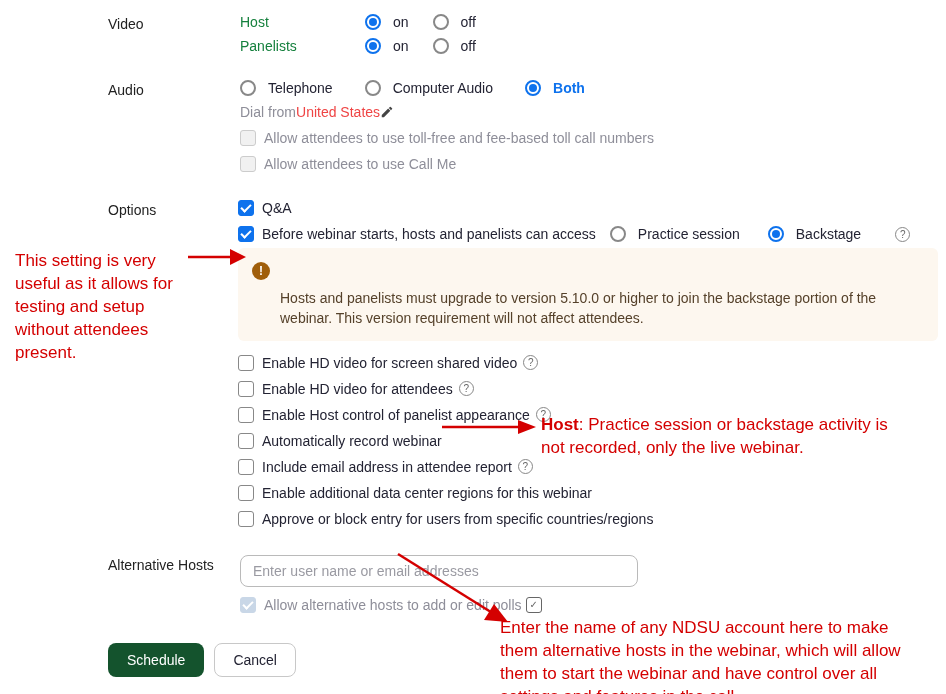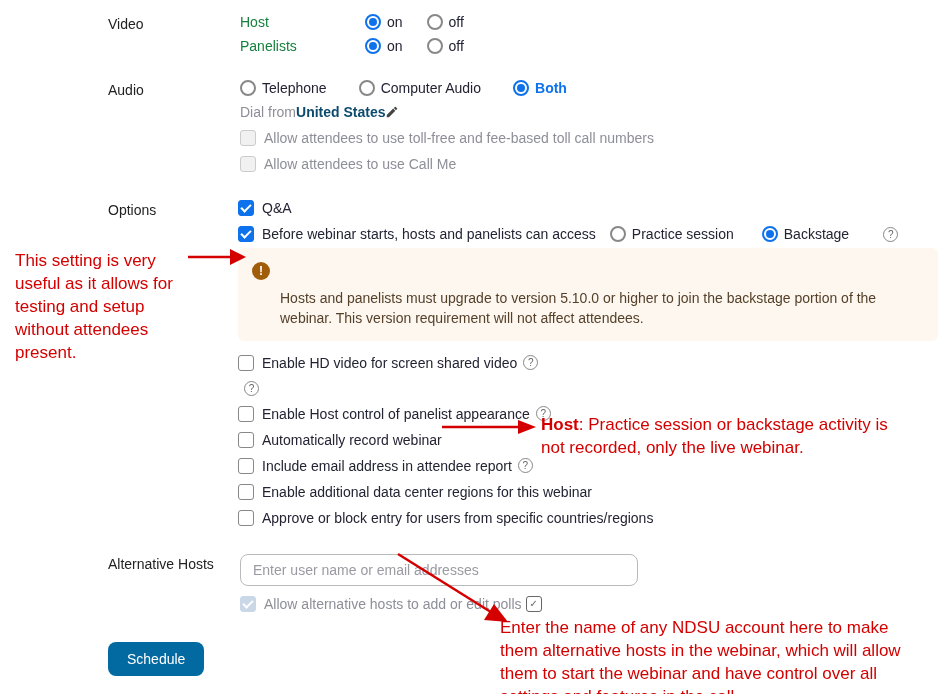--- a/index.html
+++ b/index.html
@@ -12,21 +12,21 @@
     height: 694px;
     position: relative;
     background: #fff;
   }
   .form { position: absolute; left: 108px; top: 14px; width: 830px; }
   .row { display: flex; align-items: flex-start; margin-bottom: 18px; }
   .label-col { width: 132px; padding-top: 2px; color: #222; }
   .field-col { flex: 1; }
   .radio-row { display: flex; align-items: center; gap: 10px; margin-bottom: 8px; }
   .sub-label { width: 115px; color: #15803d; }
-  .radio { display: inline-flex; align-items: center; gap: 6px; cursor: pointer; margin-right: 14px; }
+  .radio { display: inline-flex; align-items: center; gap: 12px; cursor: pointer; margin-right: 14px; }
   .radio-circle {
     width: 16px; height: 16px; border-radius: 50%;
     border: 2px solid #888; position: relative; flex-shrink:0;
   }
   .radio-circle.checked { border-color: #0e72ed; }
   .radio-circle.checked::after {
     content: ""; position: absolute; top: 2px; left: 2px;
     width: 8px; height: 8px; border-radius: 50%; background: #0e72ed;
   }
   .checkbox { display: inline-flex; align-items: flex-start; gap: 8px; cursor: pointer; }
@@ -38,21 +38,21 @@
   .cb-box.checked::after {
     content: ""; position: absolute; left: 4px; top: 1px;
     width: 4px; height: 8px; border: solid #fff; border-width: 0 2px 2px 0;
     transform: rotate(45deg);
   }
   .cb-box.disabled { background:#f1f1f1; border-color:#ccc; }
   .cb-box.disabled.checked { background:#c9d7e7; border-color:#c9d7e7;}
   .cb-box.disabled.checked::after { border-color:#fff;}
   .muted { color: #8e8e99; }
   .dial-line { color:#8e8e99; margin:4px 0 10px 0; display:flex; align-items:center; }
-  .dial-b { color:#0c4a6e; font-weight:700;}
+  .dial-b { color:#ef4444; font-weight:400;}
   .pencil { width:14px; height:14px; display:inline-block; }
   .help-icon {
     width:15px; height:15px; border:1px solid #888; border-radius:50%;
     display:inline-flex; align-items:center; justify-content:center;
     font-size:10px; color:#666; margin-left:6px; flex-shrink:0;
   }
   .opt-line { display:flex; align-items:center; margin-bottom:10px; }
   .warn-box {
     background:#fdf7ef; border-radius:6px; padding:12px 14px;
     margin:6px 0 14px 0; display:flex; gap:10px; width:700px;
@@ -68,21 +68,21 @@
     width:398px; height:32px; border:1px solid #bababa; border-radius:8px;
     padding:0 12px; font-size:14px; color:#333;
   }
   .text-input::placeholder { color:#9a9aa2; }
   .btn-row { display:flex; gap:10px; margin-top:20px;}
   .btn {
     height:34px; padding:0 18px; border-radius:8px; font-size:14px;
     display:inline-flex; align-items:center; justify-content:center; cursor:pointer;
     border:1px solid transparent;
   }
-  .btn-primary { background:#0369a1; color:#fff; }
+  .btn-primary { background:#14532d; color:#fff; }
   .btn-secondary { background:#fff; color:#232333; border-color:#c8c8c8; }
   .poll-icon {
     width:16px; height:16px; border:1.5px solid #666; border-radius:3px;
     display:inline-flex; align-items:center; justify-content:center; font-size:10px;
     margin-left:4px; color:#666;
   }
 
   
   .anno { position:absolute; color:#d40000; font-size:17px; line-height:1.35; pointer-events:none; }
   .arrow-svg { position:absolute; pointer-events:none; }
@@ -190,20 +190,24 @@
       </div>
 
       <div class="opt-line">
         <span class="checkbox">
           <span class="cb-box"></span>
           <span>Enable HD video for screen shared video</span>
         </span>
         <span class="help-icon">?</span>
       </div>
       <div class="opt-line">
+        <span class="checkbox">
+          <span class="cb-box"></span>
+          <span>Enable HD video for attendees</span>
+        </span>
         <span class="help-icon">?</span>
       </div>
       <div class="opt-line">
         <span class="checkbox">
           <span class="cb-box"></span>
           <span>Enable Host control of panelist appearance</span>
         </span>
         <span class="help-icon">?</span>
       </div>
       <div class="opt-line">
@@ -243,20 +247,21 @@
           <span class="cb-box disabled checked"></span>
           <span class="muted">Allow alternative hosts to add or edit polls</span>
         </span>
         <span class="poll-icon">✓</span>
       </div>
     </div>
   </div>
 
   <div class="btn-row">
     <div class="btn btn-primary">Schedule</div>
+    <div class="btn btn-secondary">Cancel</div>
   </div>
 
 </div>
 
 <div class="anno" style="left:15px; top:250px; width:170px;">This setting is very useful as it allows for testing and setup without attendees present.</div>
 <svg class="arrow-svg" style="left:186px; top:245px;" width="60" height="24">
   <line x1="2" y1="12" x2="46" y2="12" stroke="#d40000" stroke-width="2.5"></line>
   <polygon points="60,12 44,4 44,20" fill="#d40000"></polygon>
 </svg>
 

